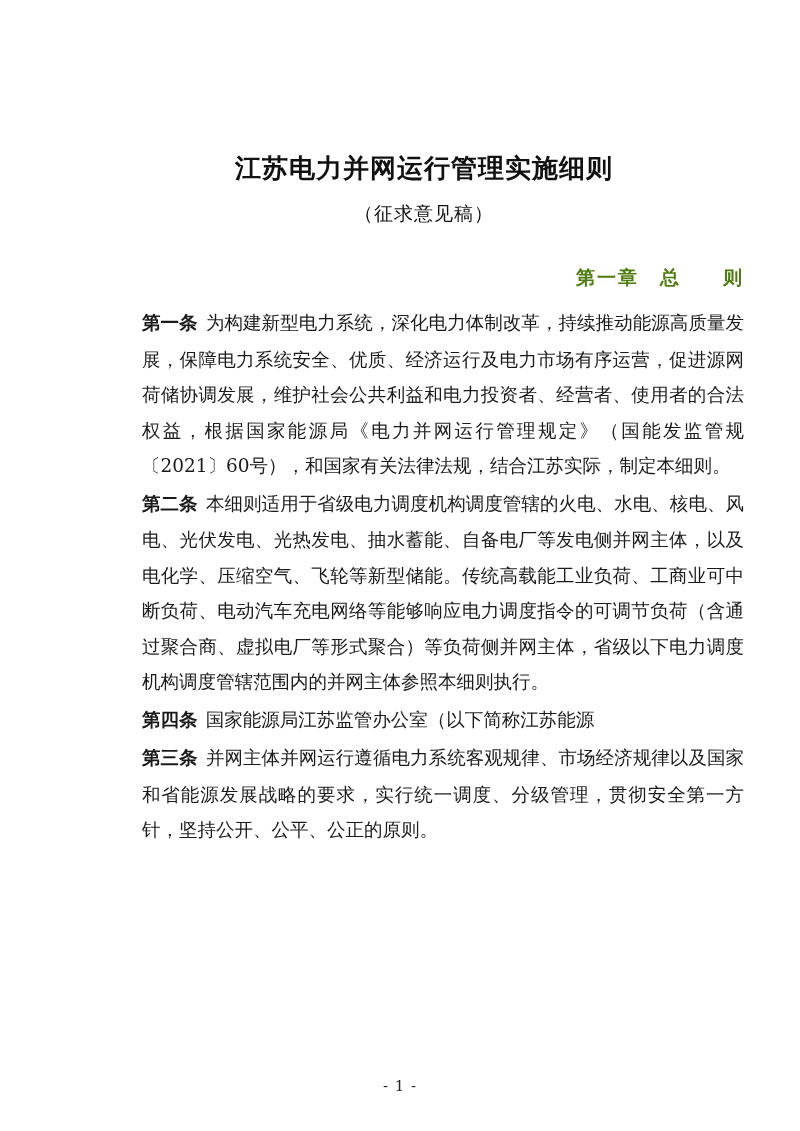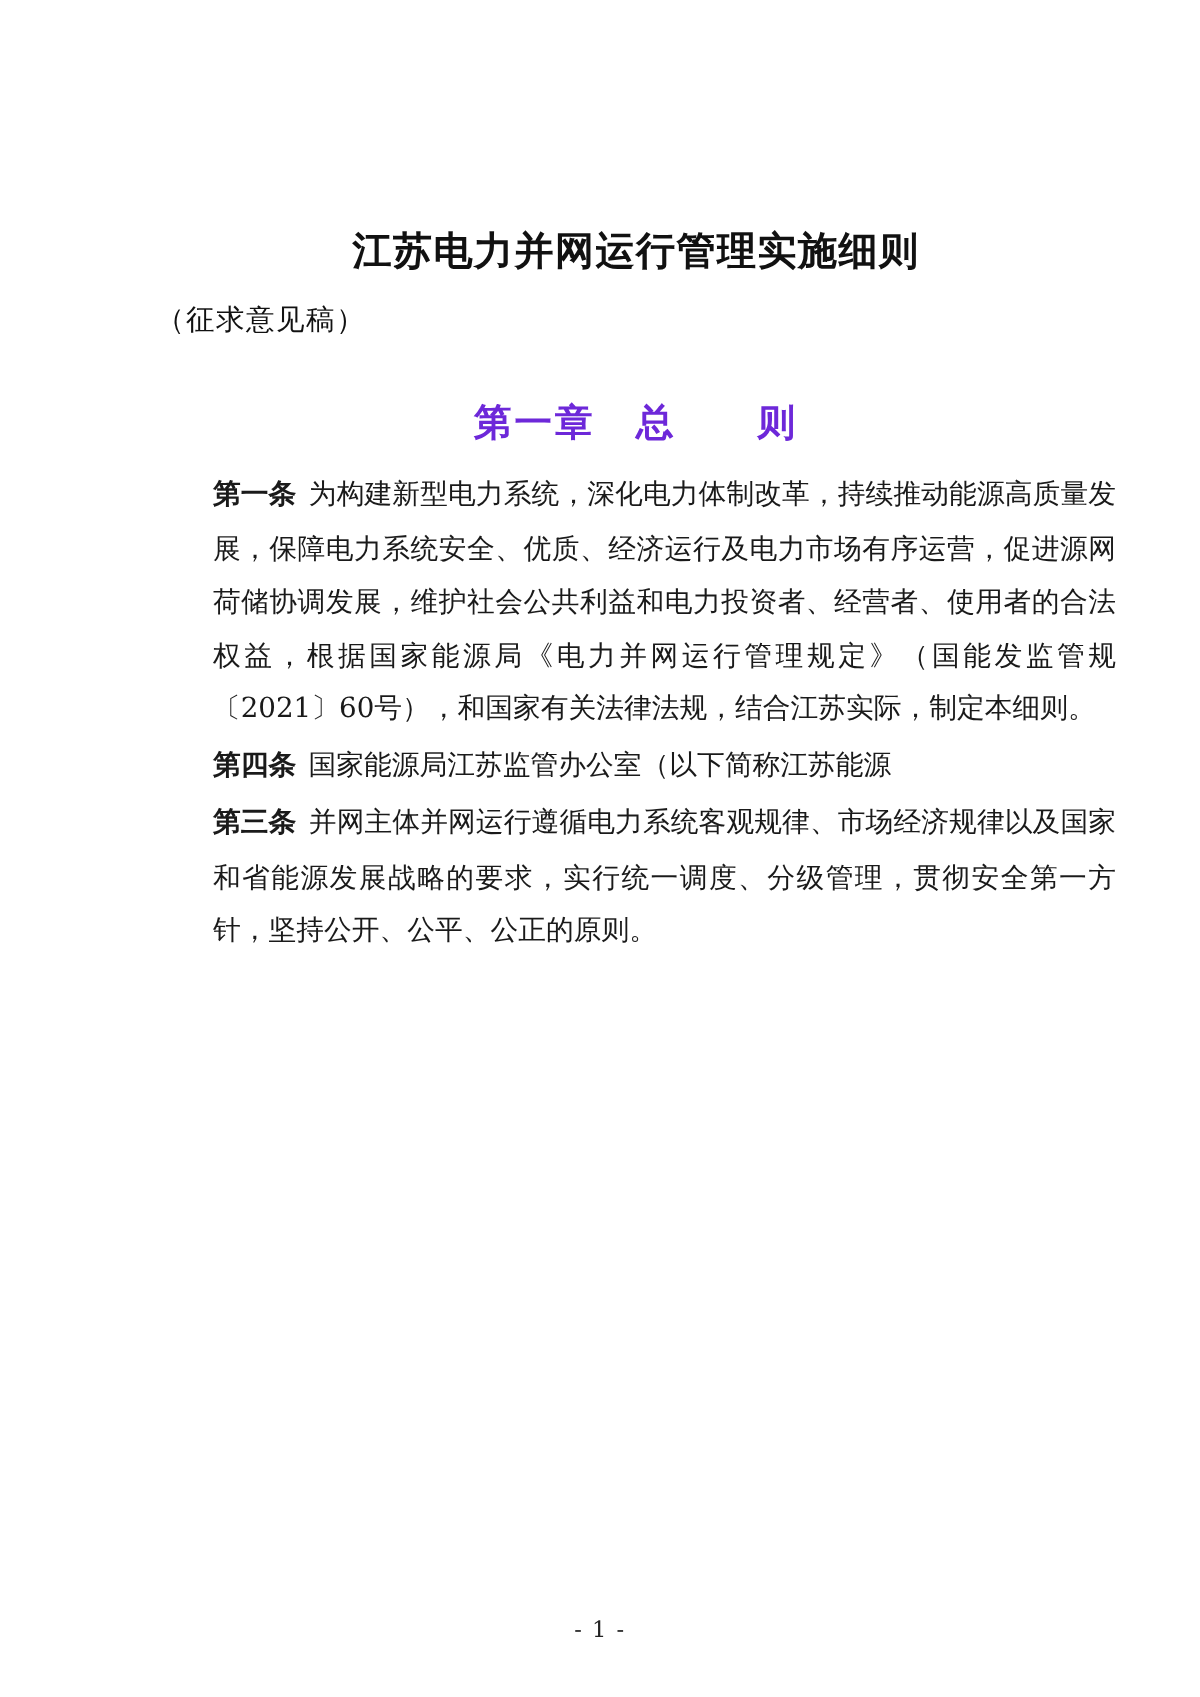--- a/index.html
+++ b/index.html
@@ -26,33 +26,34 @@
   .doc-title {
     text-align: center;
     font-size: 26px;
     font-weight: bold;
     letter-spacing: 1px;
     line-height: 1.4;
     margin: 0 0 14px 0;
     color: #111;
   }
   .doc-subtitle {
+    text-align: center;
     font-size: 19px;
     letter-spacing: 1px;
     line-height: 1.4;
     margin: 0 0 38px 0;
     color: #111;
   }
   .chapter-heading {
-    text-align: center;
-    font-size: 25px;
+    text-align: right;
+    font-size: 19px;
     font-weight: bold;
     letter-spacing: 2px;
     margin: 0 0 14px 0;
-    color: #6d28d9;
+    color: #4d7c0f;
   }
   .para {
     font-size: 18.5px;
     line-height: 1.92;
     text-align: justify;
     text-justify: inter-ideograph;
     margin: 0 0 2px 0;
     text-indent: 0;
     color: #1a1a1a;
   }
@@ -86,20 +87,23 @@
   <h1 class="doc-title">江苏电力并网运行管理实施细则</h1>
 
   <div class="doc-subtitle">（征求意见稿）</div>
 
   <div class="chapter-heading">第一章　总　　则</div>
 
   <p class="para indent">
     <span class="art-no">第一条</span><span class="para-body">为构建新型电力系统，深化电力体制改革，持续推动能源高质量发展，保障电力系统安全、优质、经济运行及电力市场有序运营，促进源网荷储协调发展，维护社会公共利益和电力投资者、经营者、使用者的合法权益，根据国家能源局《电力并网运行管理规定》（国能发监管规〔2021〕60号），和国家有关法律法规，结合江苏实际，制定本细则。</span>
   </p>
 
+  <p class="para indent">
+    <span class="art-no">第二条</span><span class="para-body">本细则适用于省级电力调度机构调度管辖的火电、水电、核电、风电、光伏发电、光热发电、抽水蓄能、自备电厂等发电侧并网主体，以及电化学、压缩空气、飞轮等新型储能。传统高载能工业负荷、工商业可中断负荷、电动汽车充电网络等能够响应电力调度指令的可调节负荷（含通过聚合商、虚拟电厂等形式聚合）等负荷侧并网主体，省级以下电力调度机构调度管辖范围内的并网主体参照本细则执行。</span>
+  </p>
 
   <p class="para indent">
     <span class="art-no">第四条</span><span class="para-body">国家能源局江苏监管办公室（以下简称江苏能源</span>
   </p>
 
   <p class="para indent">
     <span class="art-no">第三条</span><span class="para-body">并网主体并网运行遵循电力系统客观规律、市场经济规律以及国家和省能源发展战略的要求，实行统一调度、分级管理，贯彻安全第一方针，坚持公开、公平、公正的原则。</span>
   </p>
 
   <div class="page-number">- 1 -</div>

